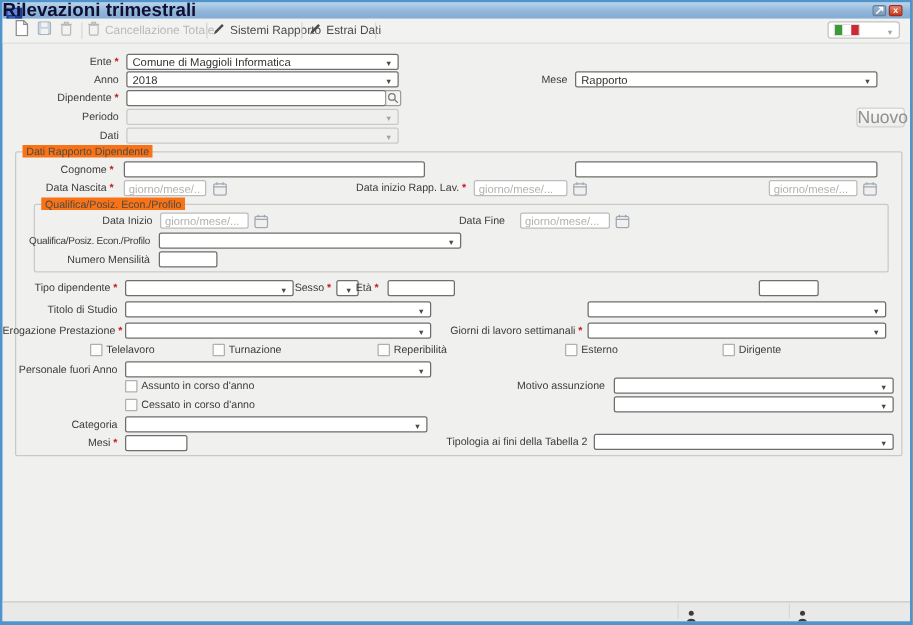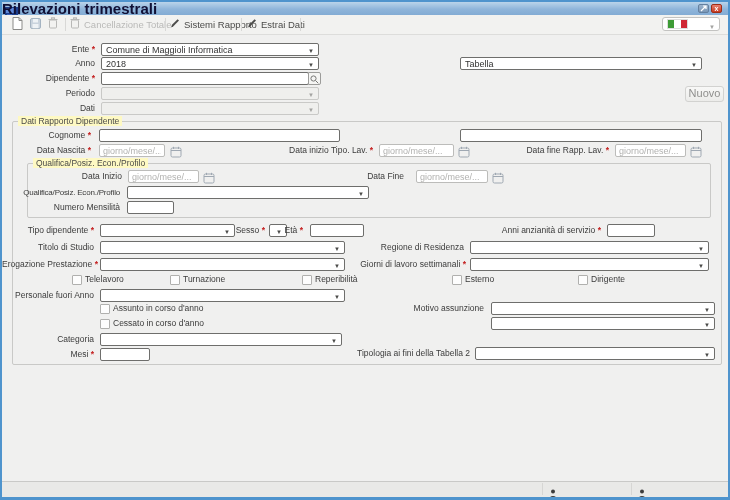--- a/index.html
+++ b/index.html
@@ -45,24 +45,24 @@
   .combo.dis{background:#efefed;border-color:#c9c9c7;}
   .inp{position:absolute;height:13px;background:#fff;border:1px solid #6e6e6c;
     border-radius:2px;box-sizing:border-box;font-size:9px;padding:0 3px;color:#333;
     font-family:inherit;outline:none;}
   .inp.date{border-color:#bcbcba;}
   .inp.date::placeholder{color:#b2b2b0;}
   .cal{position:absolute;width:13px;height:13px;}
   .cb{position:absolute;width:10px;height:10px;background:#fdfdfd;border:1px solid #b0b0ae;
     border-radius:1px;box-sizing:border-box;}
   .fieldset{position:absolute;border:1px solid #c9c9c7;border-radius:2px;}
-  .legend{position:absolute;font-size:8.5px;color:#4a4a48;background:#fef9c3;
+  .legend{position:absolute;font-size:8.5px;color:#4a4a48;background:#f97316;
     padding:0 3px;line-height:10px;white-space:nowrap;}
   .btn{position:absolute;background:linear-gradient(#f8f8f7,#ececea);border:1px solid #d2d2d0;
-    border-radius:3px;font-size:11px;color:#8f8f8d;text-align:center;line-height:13px;cursor:default;}
+    border-radius:3px;font-size:14px;color:#8f8f8d;text-align:center;line-height:13px;cursor:default;}
   .sbtn{position:absolute;width:13px;height:13px;background:#f5f5f3;border:1px solid #9c9c9a;
     border-radius:0 2px 2px 0;box-sizing:border-box;display:flex;align-items:center;justify-content:center;}
   .statusbar{position:absolute;left:0;top:479px;width:100%;height:16px;background:#e9e9e7;
     border-top:1px solid #c9c9c7;box-sizing:border-box;}
   .ssep{position:absolute;top:481px;width:1px;height:12px;background:#d6d6d4;}
   .sicon{position:absolute;top:483px;}
 </style>
 </head>
 <body>
 
@@ -157,22 +157,23 @@
     <span class="val">Comune di Maggioli Informatica</span>
       <span class="arw"></span>
   </div>
 
   <div class="lbl" style="left:0;width:93px;top:55px">Anno</div>
   <div class="combo" style="left:99px;top:55px;width:218px">
     <span class="val">2018</span>
       <span class="arw"></span>
   </div>
 
+  <div class="lbl" style="left:252px;width:200px;top:55px">Mese</div>
   <div class="combo" style="left:458px;top:55px;width:242px">
-    <span class="val">Tabella</span>
+    <span class="val">Rapporto</span>
       <span class="arw"></span>
   </div>
 
   <div class="lbl req" style="left:0;width:93px;top:70px">Dipendente</div>
   <input class="inp" style="left: 99px; top: 70px; width: 208px;">
   <div class="sbtn" style="left:306px;top:70px">
     <span>
       <svg width="9" height="9">
           <circle cx="3.5" cy="3.5" r="2.6" fill="none" stroke="#787876"></circle>
           <line x1="5.6" y1="5.6" x2="8.3" y2="8.3" stroke="#787876"></line>
@@ -204,31 +205,30 @@
   <div class="lbl req" style="left:0;width:89px;top:142px">Data Nascita</div>
   <input class="inp date" style="left: 97px; top: 142px; width: 66px;" placeholder="giorno/mese/...">
   <span class="cal" style="left:168px;top:142px">
     <svg width="12" height="12">
         <rect x="1" y="2" width="10" height="9" rx="1.5" fill="none" stroke="#9fa8b2"></rect>
         <line x1="3.5" y1="0.8" x2="3.5" y2="3" stroke="#9fa8b2"></line>
         <line x1="8.5" y1="0.8" x2="8.5" y2="3" stroke="#9fa8b2"></line>
         <line x1="1" y1="4.5" x2="11" y2="4.5" stroke="#9fa8b2"></line>
       </svg>
   </span>
-  <div class="lbl req" style="left:171px;width:200px;top:142px">Data inizio Tipo. Lav.</div>
+  <div class="lbl req" style="left:171px;width:200px;top:142px">Data inizio Rapp. Lav.</div>
   <input class="inp date" style="left: 377px; top: 142px; width: 75px;" placeholder="giorno/mese/...">
   <span class="cal" style="left:456px;top:142px">
     <svg width="12" height="12">
         <rect x="1" y="2" width="10" height="9" rx="1.5" fill="none" stroke="#9fa8b2"></rect>
         <line x1="3.5" y1="0.8" x2="3.5" y2="3" stroke="#9fa8b2"></line>
         <line x1="8.5" y1="0.8" x2="8.5" y2="3" stroke="#9fa8b2"></line>
         <line x1="1" y1="4.5" x2="11" y2="4.5" stroke="#9fa8b2"></line>
       </svg>
   </span>
-  <div class="lbl req" style="left:407px;width:200px;top:142px">Data fine Rapp. Lav.</div>
   <input class="inp date" style="left: 613px; top: 142px; width: 71px;" placeholder="giorno/mese/...">
   <span class="cal" style="left:688px;top:142px">
     <svg width="12" height="12">
         <rect x="1" y="2" width="10" height="9" rx="1.5" fill="none" stroke="#9fa8b2"></rect>
         <line x1="3.5" y1="0.8" x2="3.5" y2="3" stroke="#9fa8b2"></line>
         <line x1="8.5" y1="0.8" x2="8.5" y2="3" stroke="#9fa8b2"></line>
         <line x1="1" y1="4.5" x2="11" y2="4.5" stroke="#9fa8b2"></line>
       </svg>
   </span>
 
@@ -269,29 +269,27 @@
   <div class="combo" style="left:98px;top:222px;width:135px">
     <span class="val"></span>
       <span class="arw"></span>
   </div>
   <div class="lbl req" style="left:113px;width:150px;top:222px">Sesso</div>
   <div class="combo" style="left:267px;top:222px;width:18px">
     <span class="arw"></span>
   </div>
   <div class="lbl req" style="left:151px;width:150px;top:222px">Età</div>
   <input class="inp" style="left: 308px; top: 222px; width: 54px;">
-  <div class="lbl req" style="left:399px;width:200px;top:222px">Anni anzianità di servizio</div>
   <input class="inp" style="left: 605px; top: 222px; width: 48px;">
 
   <div class="lbl" style="left:0;width:92px;top:239px">Titolo di Studio</div>
   <div class="combo" style="left:98px;top:239px;width:245px">
     <span class="val"></span>
       <span class="arw"></span>
   </div>
-  <div class="lbl" style="left:262px;width:200px;top:239px">Regione di Residenza</div>
   <div class="combo" style="left:468px;top:239px;width:239px">
     <span class="val"></span>
       <span class="arw"></span>
   </div>
 
   <div class="lbl req" style="left:0;width:92px;top:256px">Erogazione Prestazione</div>
   <div class="combo" style="left:98px;top:256px;width:245px">
     <span class="val"></span>
       <span class="arw"></span>
   </div>

